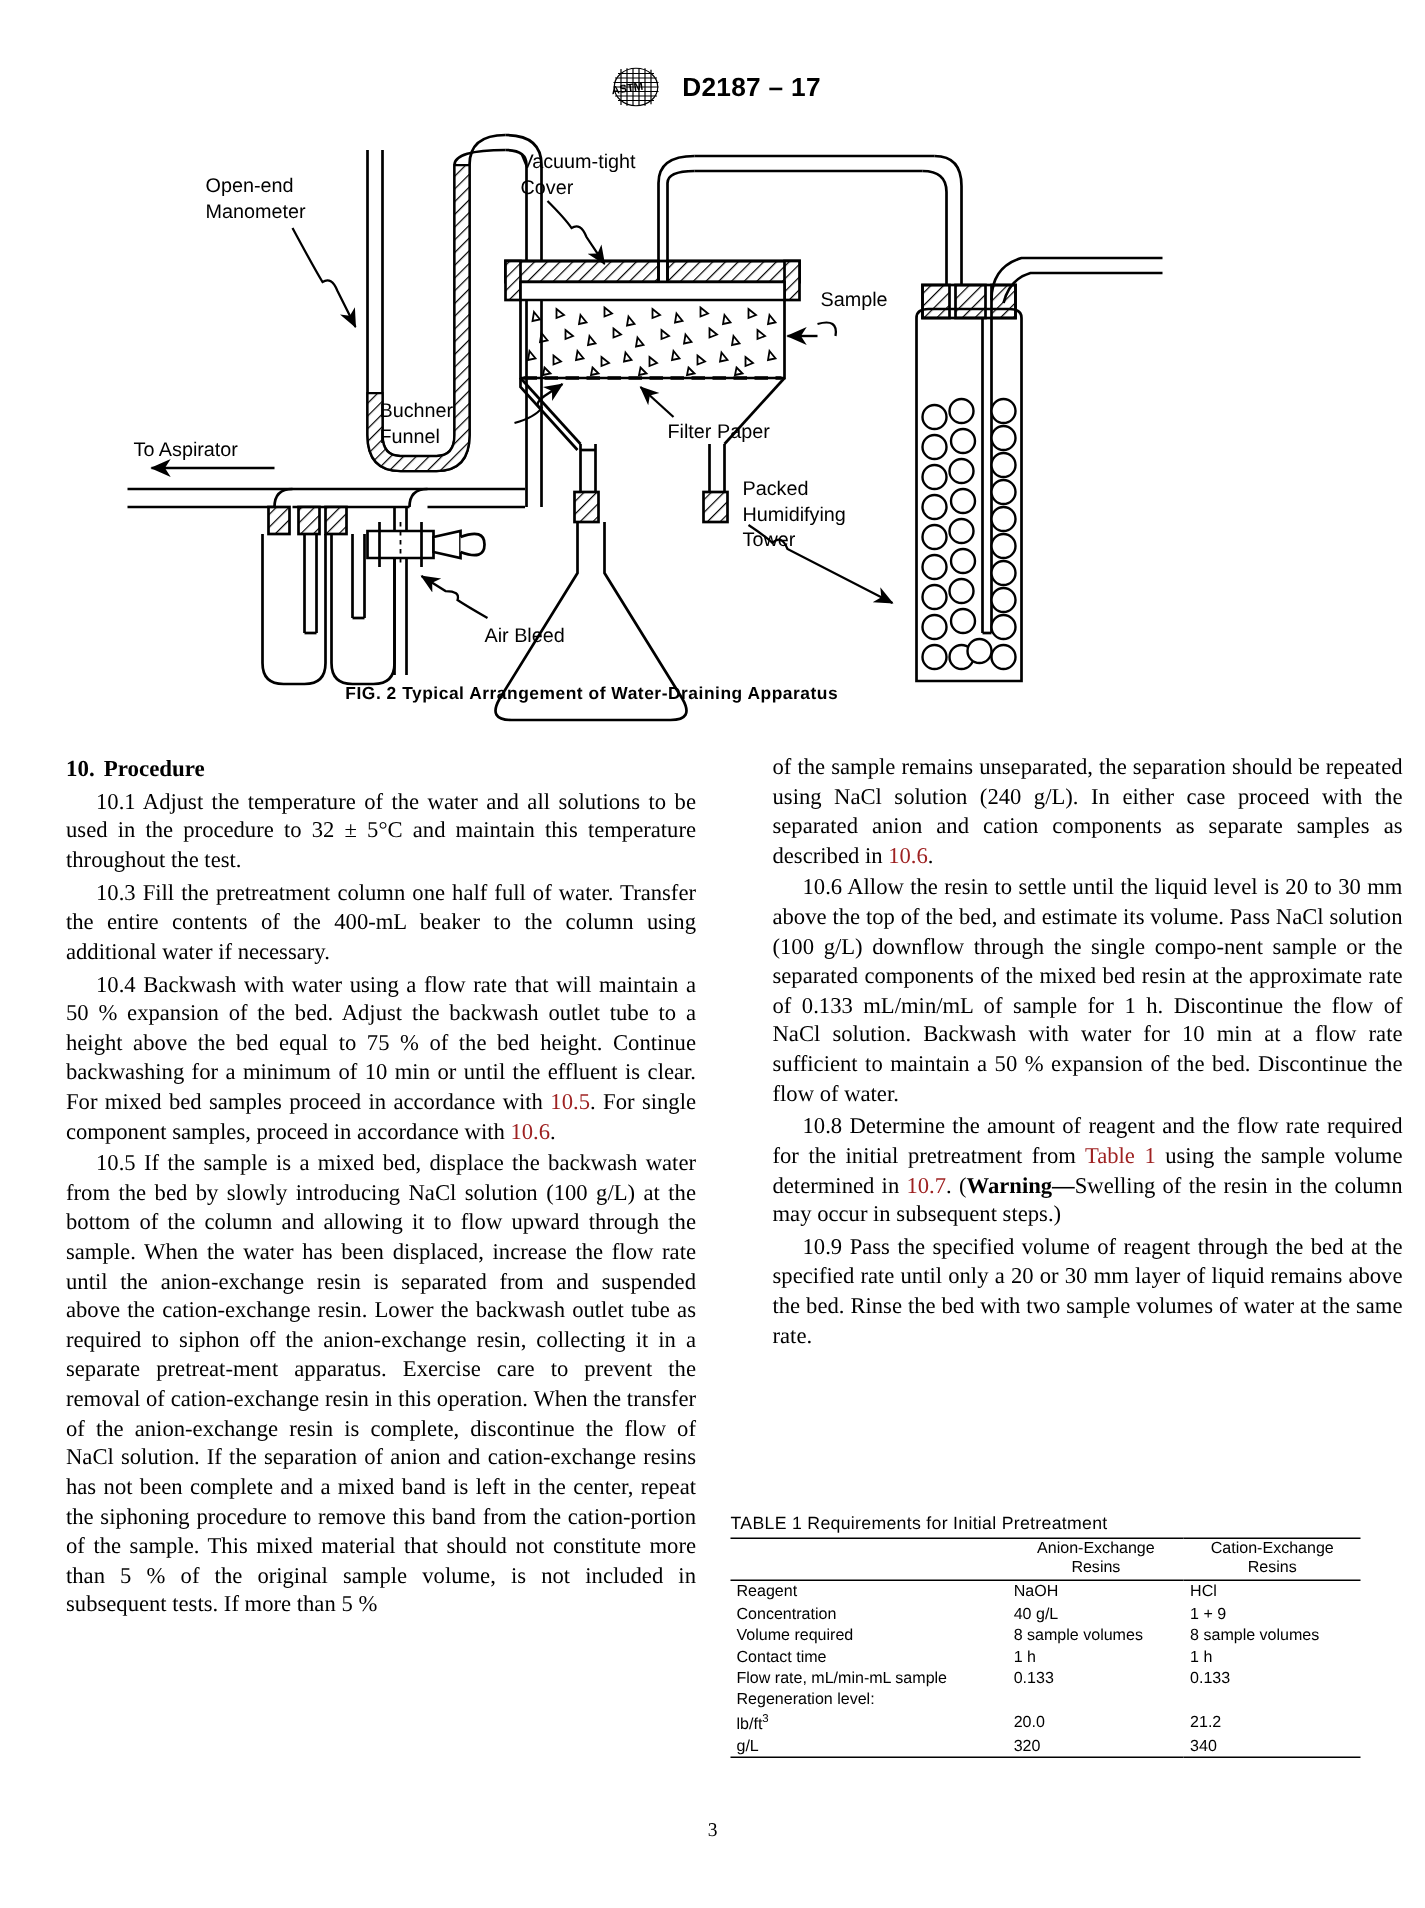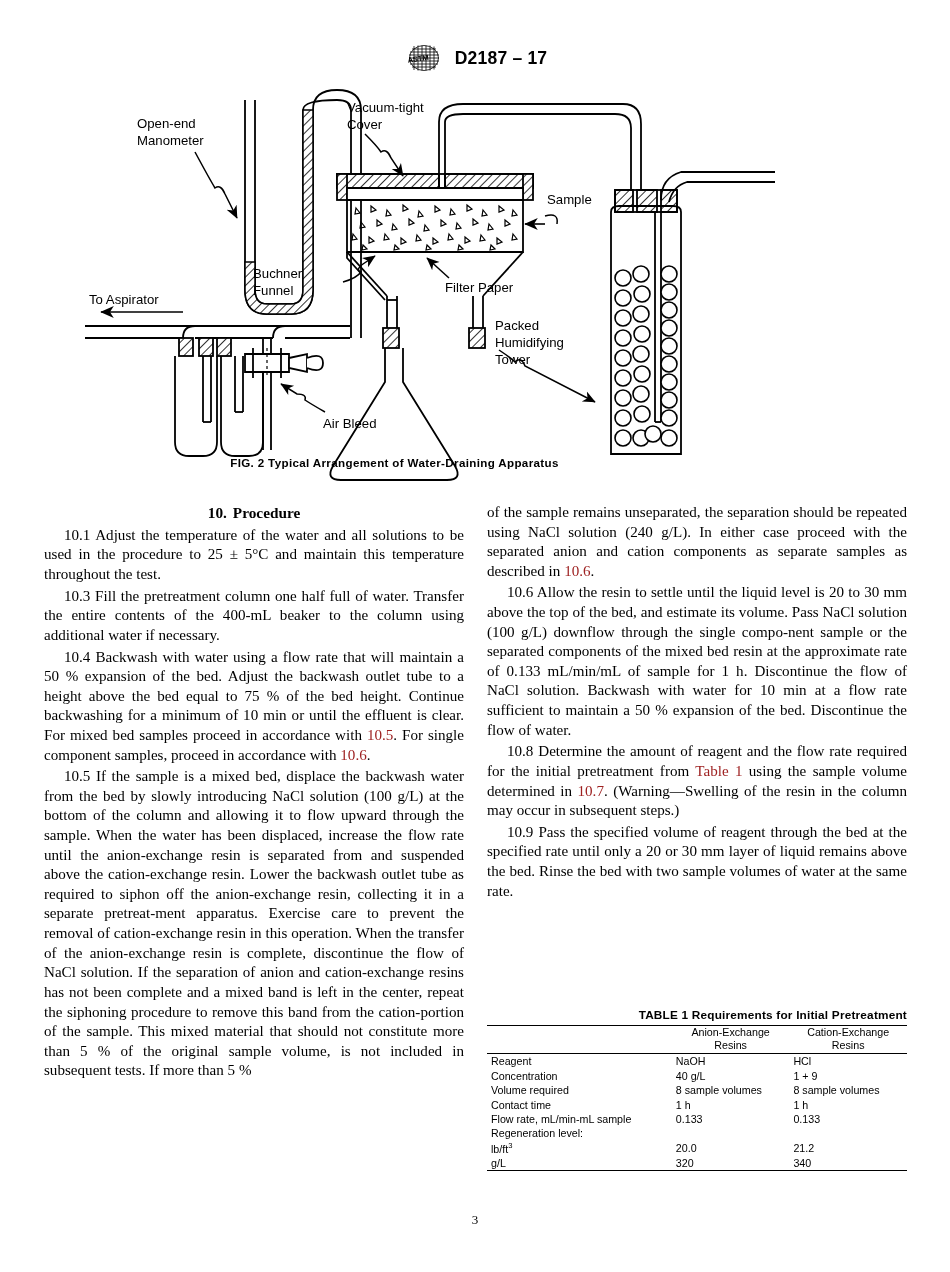--- a/index.html
+++ b/index.html
@@ -74,48 +74,48 @@
     position: absolute;
     top: 503px;
     width: 420px;
     font-size: 15.1px;
     line-height: 1.30;
     text-align: justify;
     text-justify: inter-word;
     hyphens: none;
   }
   .col-left  { left: 44px; }
-  .col-right { left: 487px; }
+  .col-right { left: 515px; }
 
   .sec-head {
     font-weight: bold;
     font-size: 15.3px;
     margin: 0 0 3px 0;
-    text-align: center;
+    text-align: left;
   }
   .sec-head .num { margin-right: 6px; }
   p.para {
     margin: 0 0 2px 0;
     text-indent: 20px;
   }
   p.para.cont { text-indent: 0; }
   .xref { color: #9e2121; }
-  .warn { font-weight: normal; }
+  .warn { font-weight: bold; }
 
   
   .table-block {
     position: absolute;
     left: 487px;
     top: 1008px;
     width: 420px;
     font-family: "Liberation Sans", sans-serif;
   }
   .table-title {
-    text-align: right;
-    font-weight: bold;
+    text-align: left;
+    font-weight: normal;
     font-size: 11.8px;
     letter-spacing: 0.2px;
     margin-bottom: 3px;
   }
   table.t1 {
     width: 100%;
     border-collapse: collapse;
     font-size: 10.7px;
   }
   table.t1 th {
@@ -410,21 +410,21 @@
     </svg>
   </div>
 
   <div class="fig-caption">FIG. 2  Typical Arrangement of Water-Draining Apparatus</div>
 
   <div class="col col-left">
     <div class="sec-head">
       <span class="num">10.</span><span>Procedure</span>
     </div>
 
-    <p class="para">10.1  Adjust the temperature of the water and all solutions to be used in the procedure to 25 ± 5°C and maintain this temperature throughout the test.</p>
+    <p class="para">10.1  Adjust the temperature of the water and all solutions to be used in the procedure to 32 ± 5°C and maintain this temperature throughout the test.</p>
     <p class="para">10.3 Fill the pretreatment column one half full of water. Transfer the entire contents of the 400-mL beaker to the column using additional water if necessary.</p>
 
     <p class="para"><span>10.4 Backwash with water using a flow rate that will maintain a 50 % expansion of the bed. Adjust the backwash outlet tube to a height above the bed equal to 75 % of the bed height. Continue backwashing for a minimum of 10 min or until the effluent is clear. For mixed bed samples proceed in accordance with </span><span class="xref">10.5</span><span>. For single component samples, proceed in accordance with </span><span class="xref">10.6</span><span>.</span></p>
 
     <p class="para">10.5 If the sample is a mixed bed, displace the backwash water from the bed by slowly introducing NaCl solution (100 g/L) at the bottom of the column and allowing it to flow upward through the sample. When the water has been displaced, increase the flow rate until the anion-exchange resin is separated from and suspended above the cation-exchange resin. Lower the backwash outlet tube as required to siphon off the anion-exchange resin, collecting it in a separate pretreat-ment apparatus. Exercise care to prevent the removal of cation-exchange resin in this operation. When the transfer of the anion-exchange resin is complete, discontinue the flow of NaCl solution. If the separation of anion and cation-exchange resins has not been complete and a mixed band is left in the center, repeat the siphoning procedure to remove this band from the cation-portion of the sample. This mixed material that should not constitute more than 5 % of the original sample volume, is not included in subsequent tests. If more than 5 %</p>
   </div>
 
   <div class="col col-right">
     <p class="para cont"><span>of the sample remains unseparated, the separation should be repeated using NaCl solution (240 g/L). In either case proceed with the separated anion and cation components as separate samples as described in </span><span class="xref">10.6</span><span>.</span></p>
 

